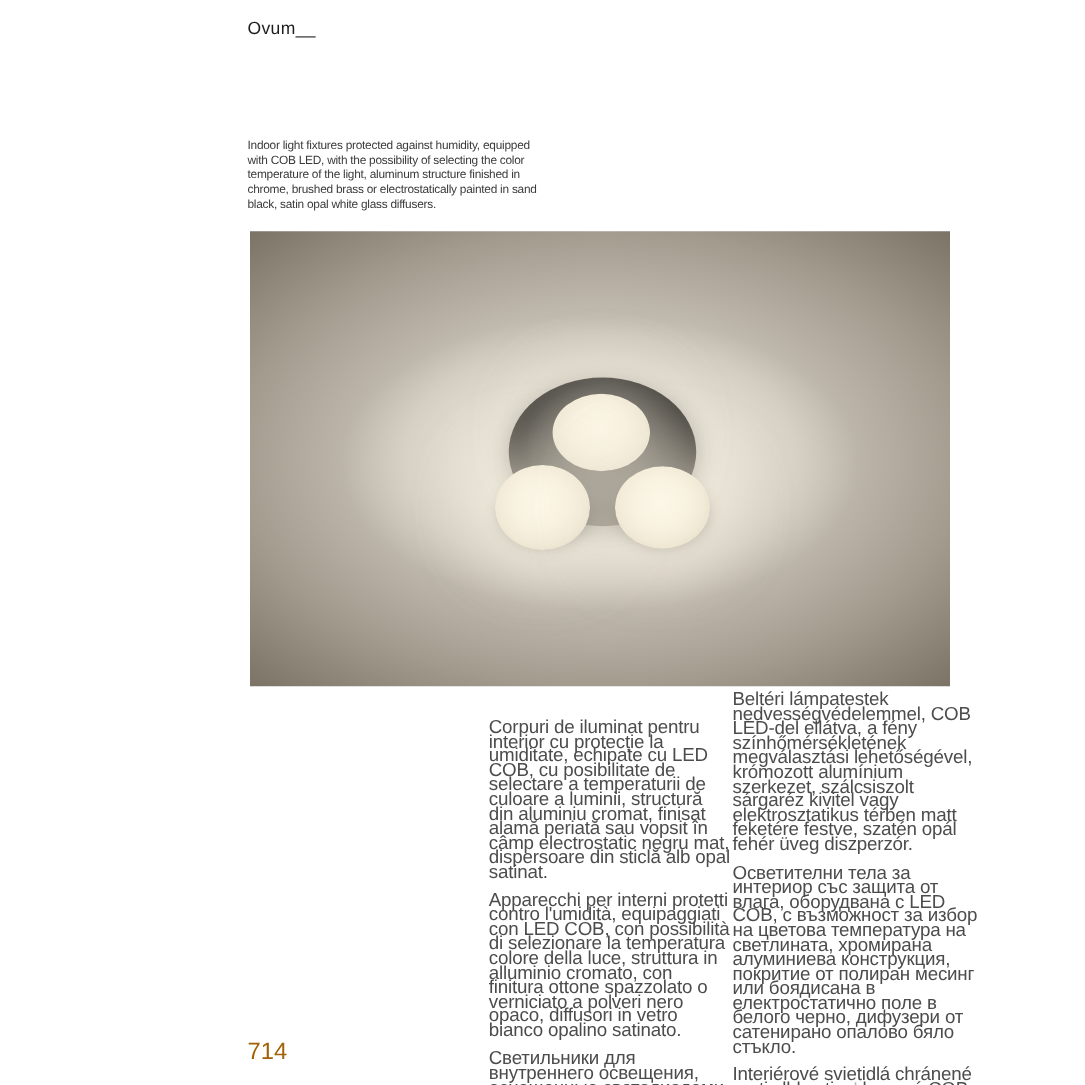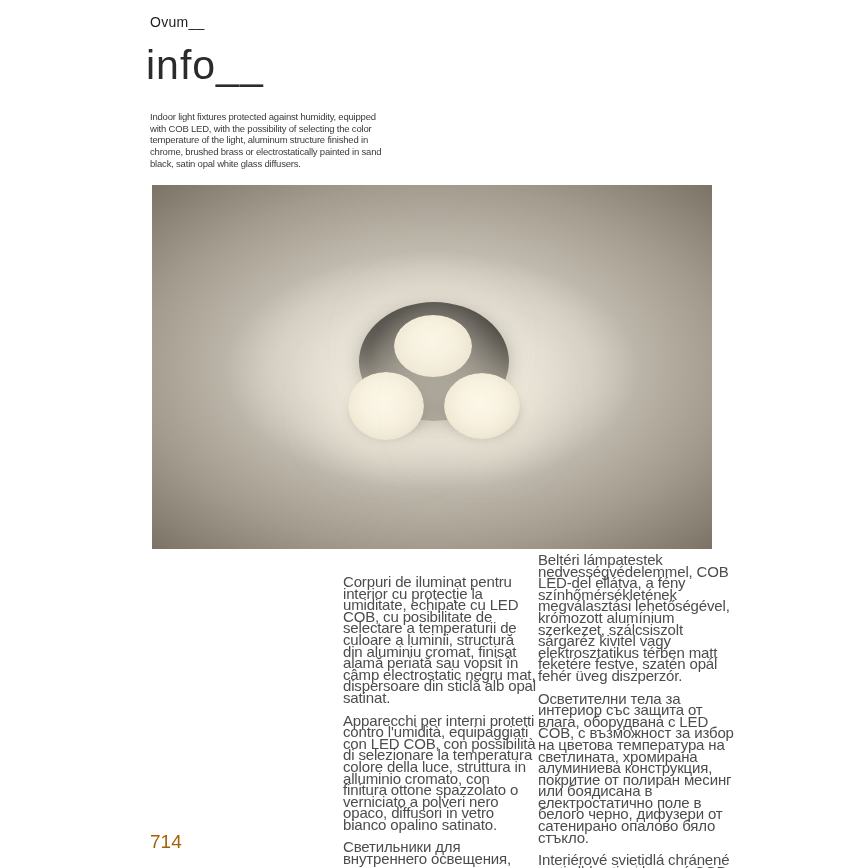--- a/index.html
+++ b/index.html
@@ -1,18 +1,19 @@
 <!DOCTYPE html>
 <html><head>
 <meta charset="utf-8">
 <style>
   html,body{margin:0;padding:0;background:#ffffff;}
   .page{
     position:relative;width:744px;height:868px;background:#ffffff;overflow:hidden;
     font-family:"Liberation Sans","DejaVu Sans",sans-serif;
+    margin-left:48px;
   }
   .abs{position:absolute;}
   .brand{
     left:150px;top:14px;font-size:14px;font-weight:500;color:#1d1d1d;letter-spacing:.3px;
   }
   .title{
     left:146px;top:44px;font-size:41px;font-weight:200;color:#2b2b2b;letter-spacing:1px;line-height:1.05;
   }
   .desc{
     left:150px;top:111px;width:232px;font-size:9.5px;line-height:11.7px;color:#3a3a3a;letter-spacing:-.2px;
@@ -51,21 +52,20 @@
   
   .pagenum{left:150px;top:831px;font-size:19px;color:#a16207;}
   .site{left:538px;top:863px;width:174px;text-align:right;font-size:14px;color:#b8b8b8;}
 </style>
 </head>
 <body>
 
 <div class="page">
 
   <div class="abs brand">Ovum__</div>
-  <div class="abs title">info__</div>
 
   <div class="abs desc">Indoor light fixtures protected against humidity, equipped with COB LED, with the possibility of selecting the color temperature of the light, aluminum structure finished in chrome, brushed brass or electrostatically painted in sand black, satin opal white glass diffusers.</div>
 
   <div class="abs photo">
     <div class="lamp-base"></div>
     <div class="sphere-shadow sh-bl"></div>
     <div class="sphere-shadow sh-br"></div>
     <div class="sphere sphere-top"></div>
     <div class="sphere sphere-bl"></div>
     <div class="sphere sphere-br"></div>

